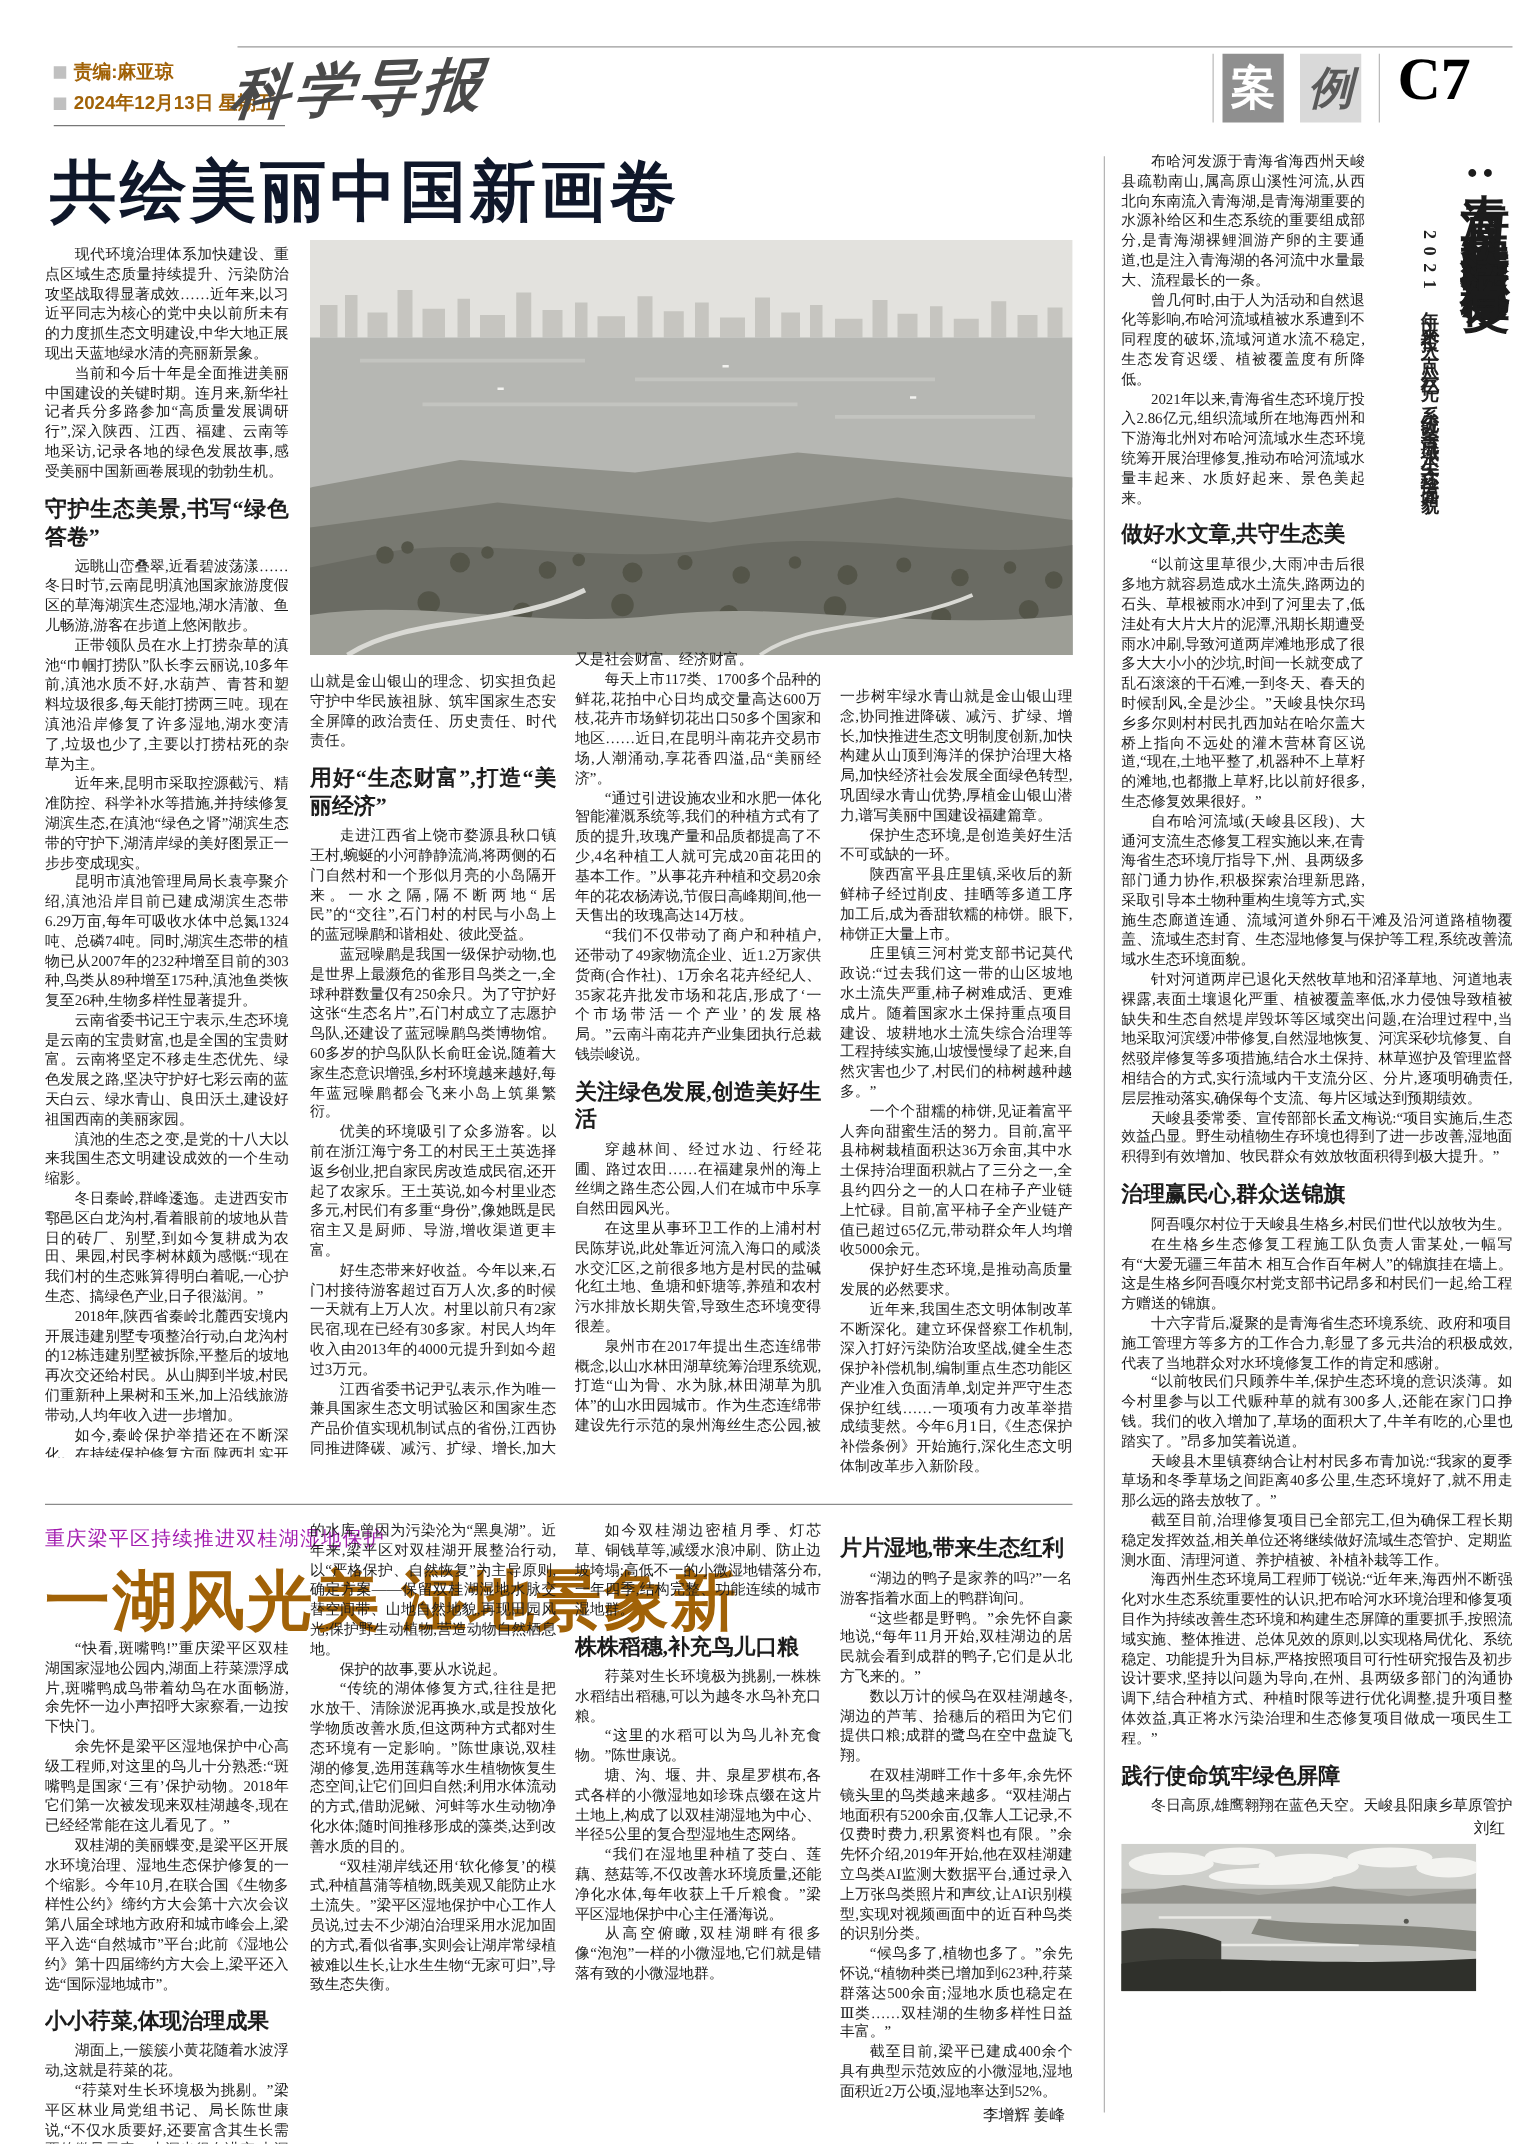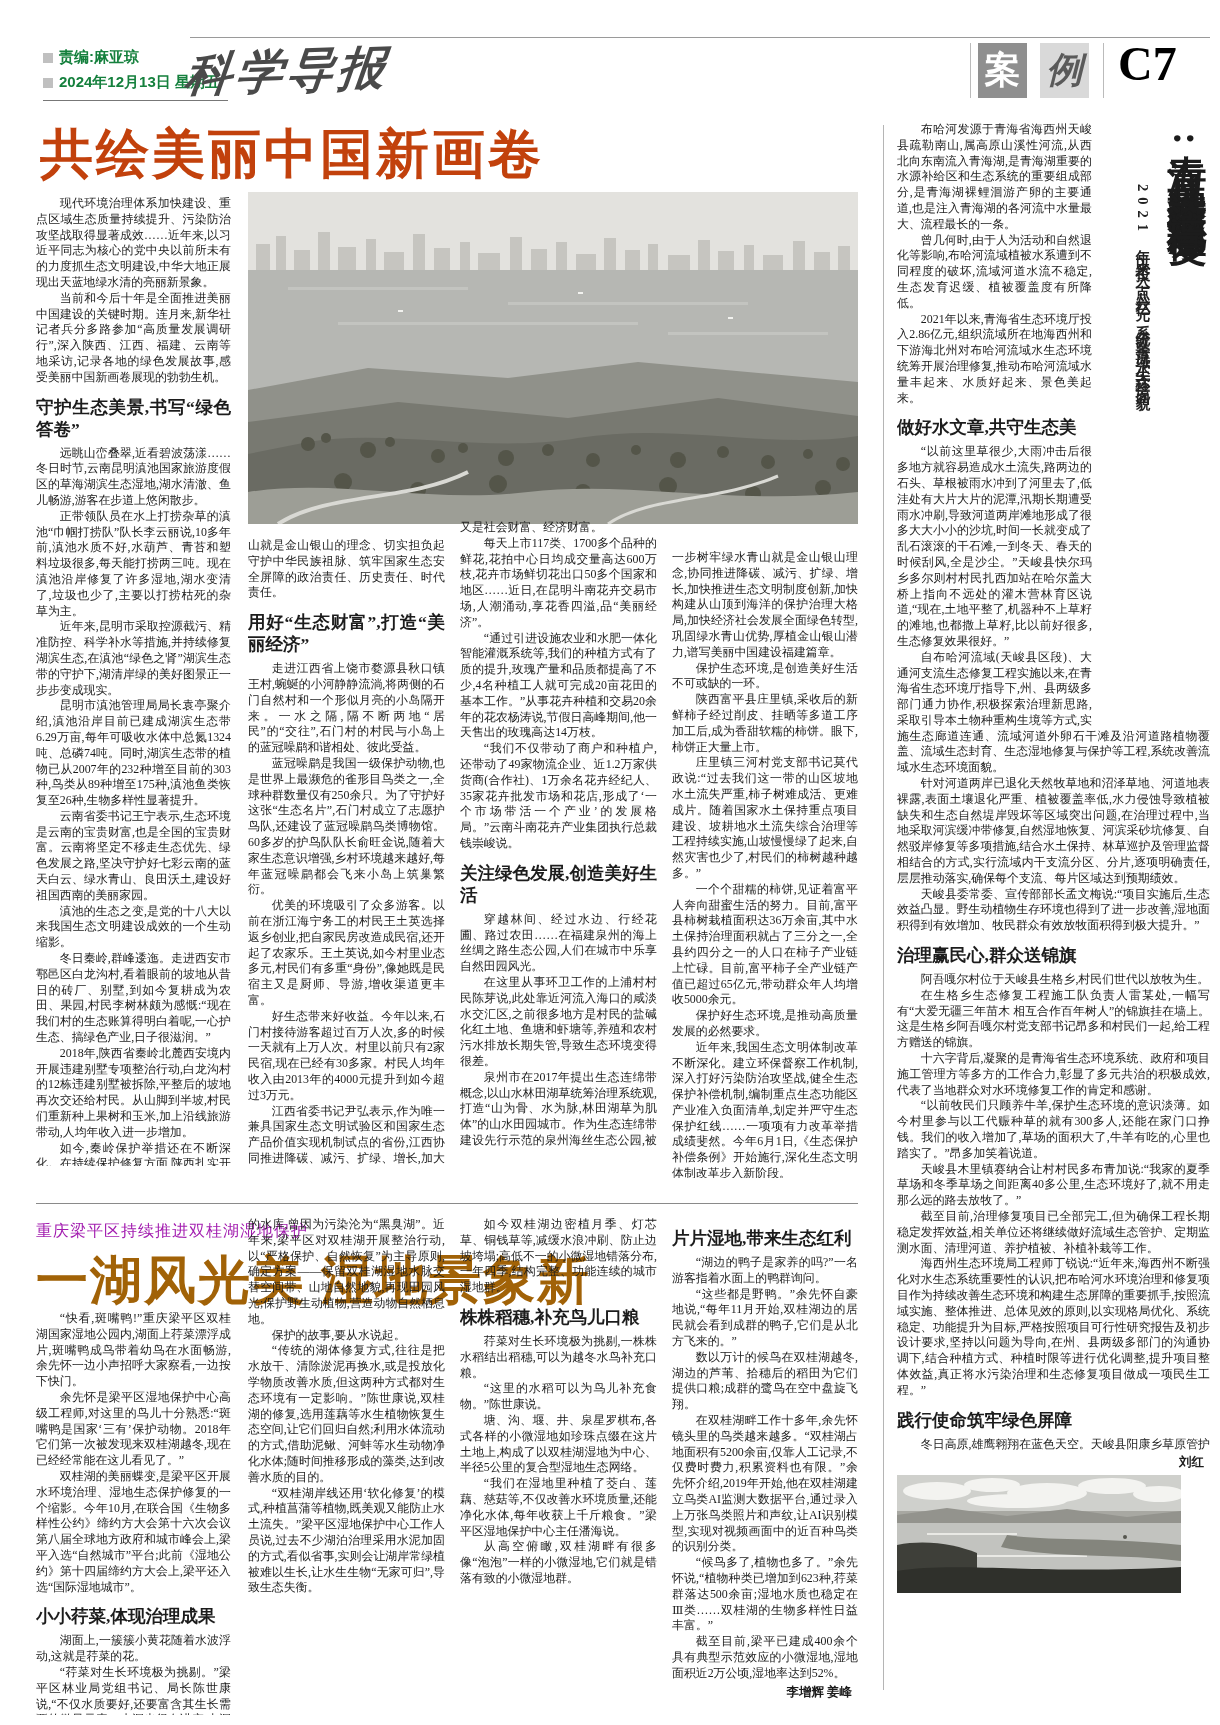--- a/index.html
+++ b/index.html
@@ -5,38 +5,38 @@
   html,body{margin:0;padding:0;background:#d8d8d8;}
   #page{
     position:relative;width:1220px;height:1725px;background:#ffffff;
     font-family:"Liberation Serif","DejaVu Serif",serif;color:#1c1c1c;
     margin:0 auto;overflow:hidden;
   }
   .abs{position:absolute;}
   .rule{background:#9a9a9a;}
   
   .hdr-line{display:flex;align-items:center;gap:6px;font-family:"Liberation Sans","DejaVu Sans",sans-serif;
-    font-size:15px;font-weight:bold;color:#15803d;}
+    font-size:15px;font-weight:bold;color:#a16207;}
   .sq{width:10px;height:10px;background:#c0c0c0;display:inline-block;}
   .masthead{font-size:47px;font-weight:bold;font-style:italic;color:#4a4a4a;
     transform:rotate(-2deg) skewX(-8deg);letter-spacing:4px;}
   .sec-box{width:49px;height:55px;display:flex;align-items:center;justify-content:center;
     font-size:36px;font-weight:bold;}
   .sec-box.dark{background:#8f8f8f;color:#ffffff;font-family:"Liberation Sans","DejaVu Sans",sans-serif;}
   .sec-box.light{background:#d9d9d9;color:#5a5a5a;font-style:italic;}
   .pageno{font-size:48px;font-weight:bold;color:#000;font-family:"Liberation Serif","DejaVu Serif",serif;}
   
   .col{overflow:hidden;text-align:justify;}
   .para{margin:0;text-indent:2em;font-size:11.9px;line-height:15.8px;}
   .para.noind{text-indent:0;}
   .sub-head{font-family:Liberation Serif, serif;font-weight:bold;
     font-size:17.5px;margin:10px 0 6px 0;text-indent:0;line-height:22px;}
-  .byline{font-weight:bold;text-align:right;font-size:12.5px;margin:2px 6px 0 0;}
+  .byline{font-weight:normal;text-align:right;font-size:12.5px;margin:2px 6px 0 0;}
   .main-headline{font-family:"Liberation Sans","DejaVu Sans",sans-serif;font-weight:900;
-    font-size:53px;letter-spacing:3px;color:#c2410c;line-height:56px;white-space:nowrap;}
+    font-size:53px;letter-spacing:3px;color:#0f172a;line-height:56px;white-space:nowrap;}
   
   #qinghai{left:897px;top:122px;width:313px;height:1590px;}
   #qh-float{float:right;width:110px;height:602px;position:relative;margin-left:8px;}
   .vert{writing-mode:vertical-rl;}
   #qh-headline{position:absolute;right:0;top:2px;height:600px;width:46px;
     font-weight:900;font-size:39px;letter-spacing:4px;line-height:46px;}
   #qh-subtitle{position:absolute;right:58px;top:62px;height:540px;width:22px;
     font-weight:bold;font-size:14.5px;letter-spacing:6px;color:#222;}
   #qh-text{height:1330px;overflow:hidden;text-align:justify;}
   

